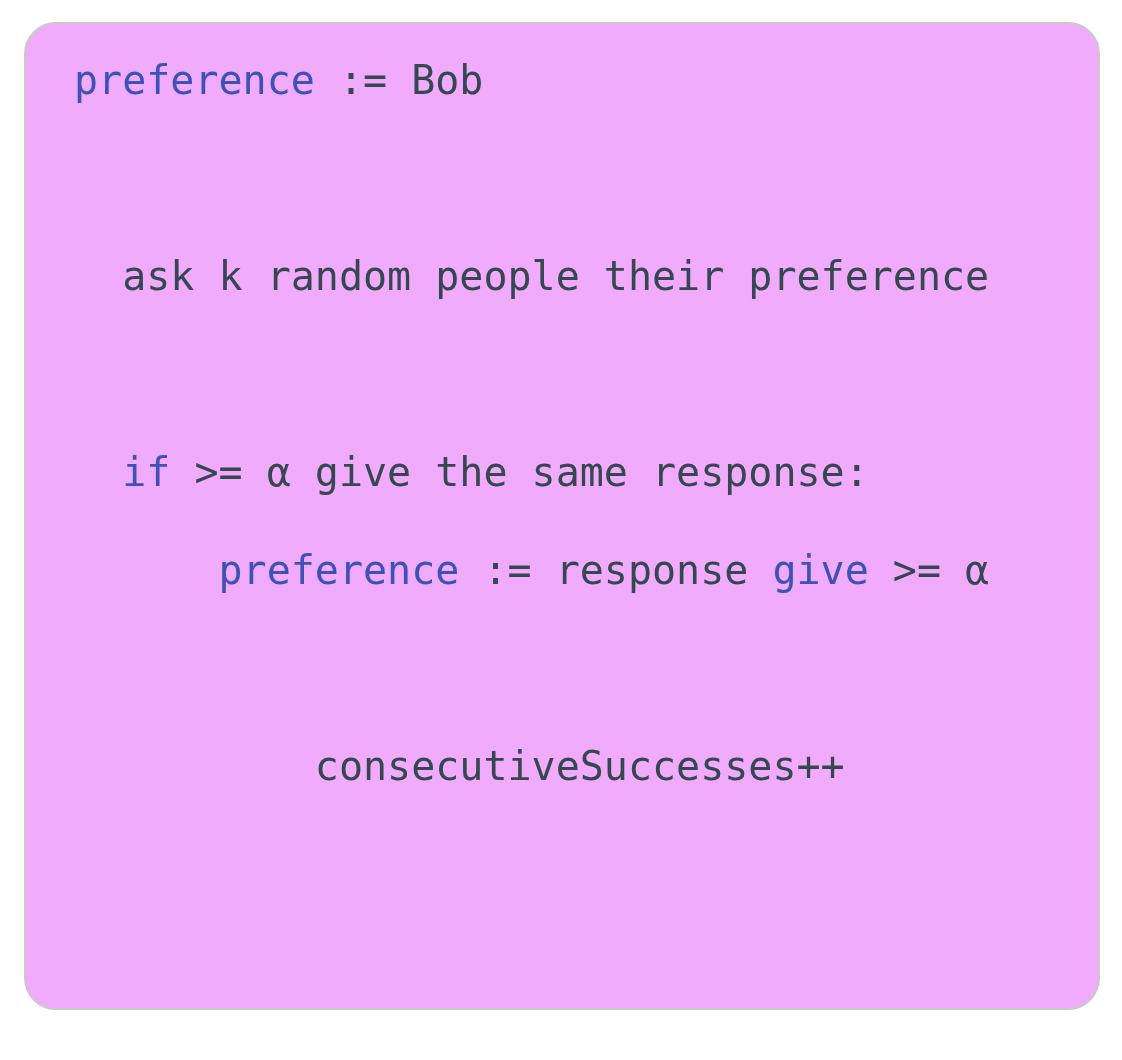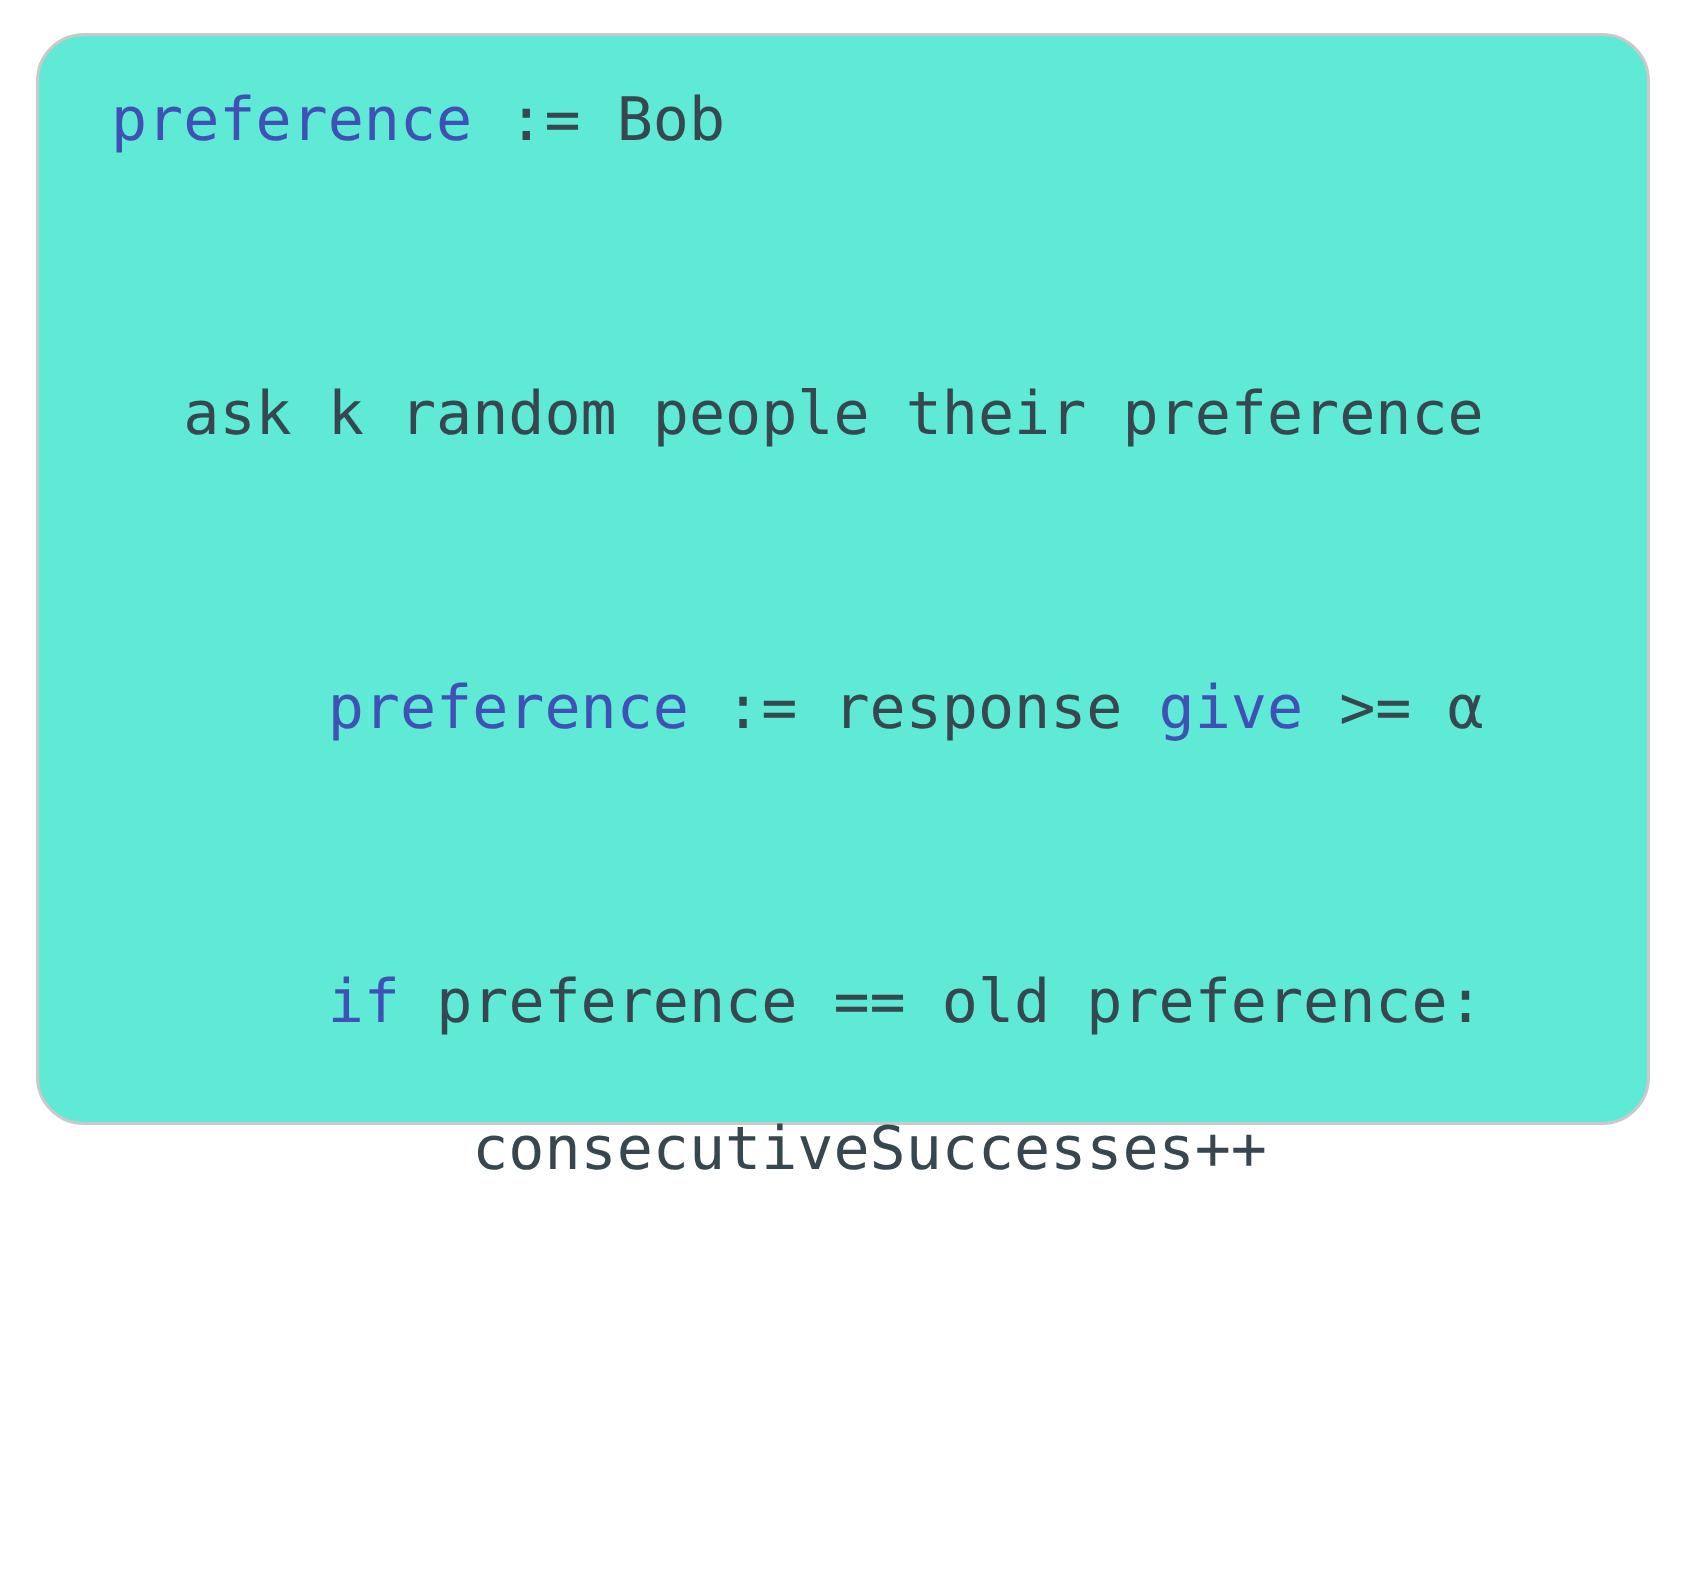--- a/index.html
+++ b/index.html
@@ -13,25 +13,25 @@
     height: 1060px;
     font-family: "DejaVu Sans Mono", "Liberation Mono", monospace;
     -webkit-font-smoothing: antialiased;
   }
 
   #code-card {
     position: absolute;
     left: 24px;
     top: 22px;
     width: 1076px;
-    height: 728px;
+    height: 988px;
     box-sizing: border-box;
     border: 2px solid #c9c9c9;
     border-radius: 32px;
-    background: #5eead4;
+    background: #f0abfc;
   }
 
   #code-listing {
     position: absolute;
     left: 48px;
     top: 32px;
     right: 20px;
     margin: 0;
     padding: 0;
     font-family: "DejaVu Sans Mono", "Liberation Mono", monospace;
@@ -58,23 +58,23 @@
   .tok-num  { color: #c0392b; }   
 </style>
 </head>
 <body>
 
 <div id="code-card">
   <pre id="code-listing"><span class="code-line"><span class="tok-var">preference</span><span class="tok-txt"> := Bob</span></span>
 <span class="code-line blank">&nbsp;</span>
 <span class="code-line">  <span class="tok-txt">ask k random people their preference</span></span>
 <span class="code-line blank">&nbsp;</span>
+<span class="code-line">  <span class="tok-kw">if</span><span class="tok-txt"> &gt;= α give the same response:</span></span>
 <span class="code-line">      <span class="tok-var">preference</span><span class="tok-txt"> := response </span><span class="tok-kw">give</span><span class="tok-txt"> &gt;= α</span></span>
 <span class="code-line blank">&nbsp;</span>
-<span class="code-line">      <span class="tok-kw">if</span><span class="tok-txt"> preference == old preference:</span></span>
 <span class="code-line">          <span class="tok-txt">consecutiveSuccesses++</span></span>
 
 
 
 
 
 
 
 
 </pre>

